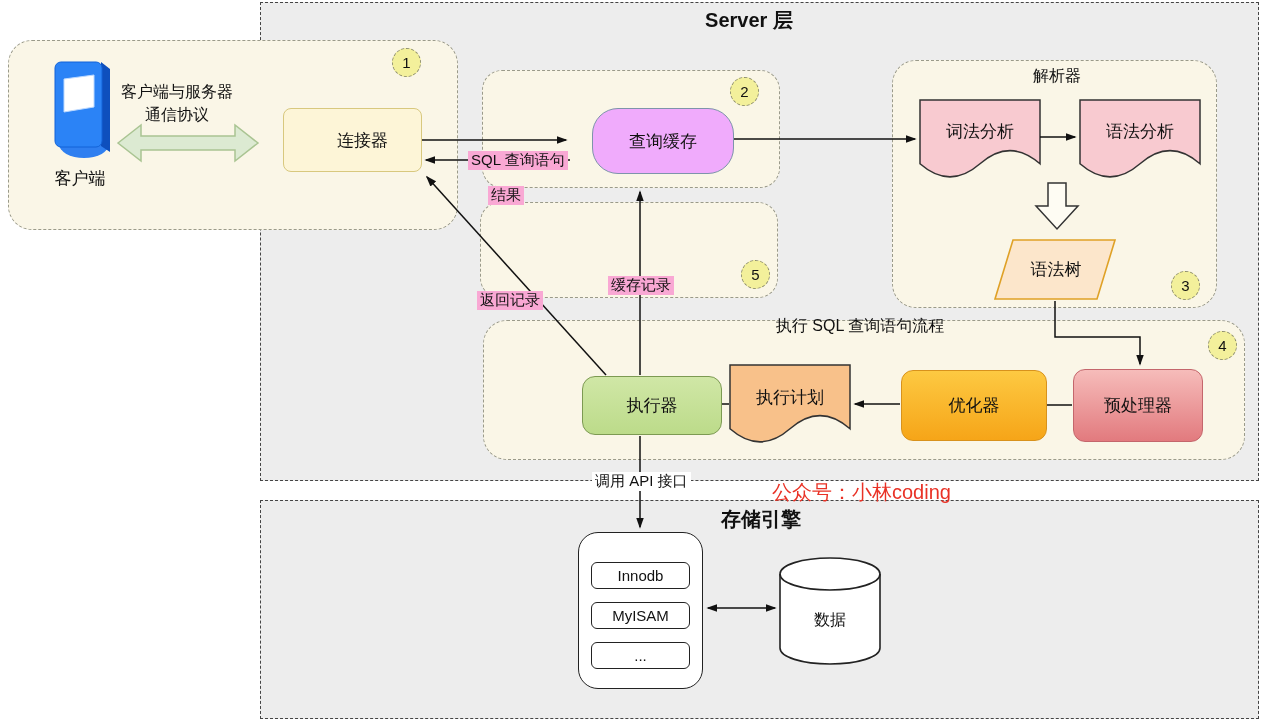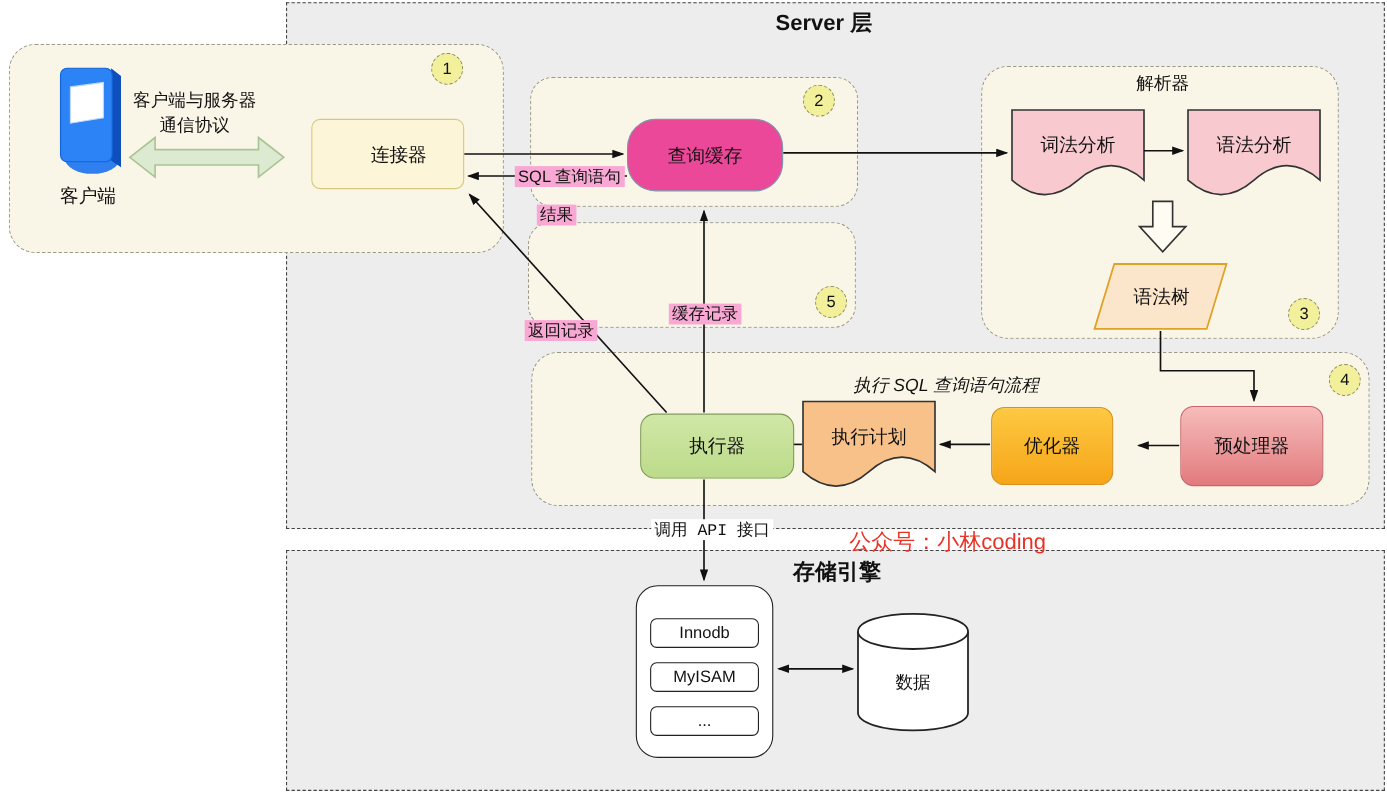--- a/index.html
+++ b/index.html
@@ -19,21 +19,21 @@
     z-index:6; white-space:nowrap; }
 
   
   #wires { position:absolute; left:0; top:0; width:1261px; height:721px;
     z-index:3; pointer-events:none; }
 
   
   .node { position:absolute; display:flex; align-items:center; justify-content:center;
     font-size:17px; z-index:4; white-space:nowrap; }
   .n-connector { background:#fdf5d7; border:1.5px solid #d8c87e; border-radius:8px; }
-  .n-cache { background:#ec4899; border:1.5px solid #7e94ab; border-radius:26px; }
+  .n-cache { background:#f0abfc; border:1.5px solid #7e94ab; border-radius:26px;margin-left:22px; }
   .n-executor { background:linear-gradient(180deg,#d0e7a6,#bcdb8a); border:1.5px solid #7c9a52; border-radius:13px; }
   .n-optimizer { background:linear-gradient(180deg,#fdc942,#f6a518); border:1.5px solid #d8921c; border-radius:12px; }
   .n-preproc { background:linear-gradient(180deg,#f6bcba,#e27a7e); border:1.5px solid #c4666c; border-radius:12px; }
 
   
   .shape-label { position:absolute; transform:translateX(-50%); font-size:17px;
     z-index:5; white-space:nowrap; }
   .edge-label { position:absolute; font-size:15px; z-index:5; white-space:nowrap; padding:0 3px; }
   .bg-cream { background:#f9a8d4;margin-top:36px; }
   .bg-white { background:#ffffff; }
@@ -63,21 +63,21 @@
 <div class="layer" style="left:260px;top:500px;width:999px;height:219px;"></div>
 <div class="layer-title" style="left:761px;top:506px;">存储引擎</div>
 
 <div class="region" style="left:8px;top:40px;width:450px;height:190px;"></div>
 <div class="region" style="left:482px;top:70px;width:298px;height:118px;border-radius:20px;"></div>
 <div class="region" style="left:480px;top:202px;width:298px;height:96px;border-radius:20px;"></div>
 <div class="region" style="left:892px;top:60px;width:325px;height:248px;"></div>
 <div class="region" style="left:483px;top:320px;width:762px;height:140px;"></div>
 
 <div class="region-title" style="left:1057px;top:66px;">解析器</div>
-<div class="region-title" style="left:860px;top:340px;font-style:italic;">执行 SQL 查询语句流程</div>
+<div class="region-title" style="left:860px;top:316px;">执行 SQL 查询语句流程</div>
 
 <svg id="wires" viewBox="0 0 1261 721">
   <defs>
     <marker id="arr" viewBox="0 0 10 7" refX="8.5" refY="3.5" markerWidth="11" markerHeight="8" orient="auto-start-reverse" markerUnits="userSpaceOnUse">
       <path d="M0,0 L10,3.5 L0,7 Z" fill="#111"></path>
     </marker>
   </defs>
 
   <g>
     <ellipse cx="84" cy="144" rx="25" ry="14" fill="#2f7ff0"></ellipse>
@@ -120,21 +120,21 @@
 </div>
 
 <div class="node n-cache" style="left:570px;top:108px;width:142px;height:66px;">
   <span>查询缓存</span>
 </div>
 
 <div class="node n-executor" style="left:582px;top:376px;width:140px;height:59px;">
   <span>执行器</span>
 </div>
 
-<div class="node n-optimizer" style="left:901px;top:370px;width:111px;height:71px;">
+<div class="node n-optimizer" style="left:901px;top:370px;width:146px;height:71px;">
   <span>优化器</span>
 </div>
 
 <div class="node n-preproc" style="left:1073px;top:369px;width:130px;height:73px;">
   <span>预处理器</span>
 </div>
 
 <div class="shape-label" style="left:980px;top:120px;">词法分析</div>
 <div class="shape-label" style="left:1140px;top:120px;">语法分析</div>
 <div class="shape-label" style="left:790px;top:386px;font-family:Liberation Serif, serif;">执行计划</div>
@@ -144,21 +144,21 @@
 <div class="client-text" style="left:177px;top:80px;">
   <div>客户端与服务器</div>
   <div>通信协议</div>
 </div>
 <div class="client-text" style="left:80px;top:167px;font-size:17px;">客户端</div>
 
 <div class="edge-label bg-cream" style="left:468px;top:115px;">SQL 查询语句</div>
 <div class="edge-label bg-cream" style="left:488px;top:150px;">结果</div>
 <div class="edge-label bg-cream" style="left:477px;top:255px;">返回记录</div>
 <div class="edge-label bg-cream" style="left:608px;top:240px;">缓存记录</div>
-<div class="edge-label bg-white" style="left:592px;top:472px;font-family:Liberation Mono, monospace;">调用 API 接口</div>
+<div class="edge-label bg-white" style="left:592px;top:472px;">调用 API 接口</div>
 
 <div class="watermark" style="left:772px;top:479px;color:#e93226;">公众号：小林coding</div>
 
 <div class="storage-box">
   <div class="engine-item" style="top:29px;">Innodb</div>
   <div class="engine-item" style="top:69px;">MyISAM</div>
   <div class="engine-item" style="top:109px;">...</div>
 </div>
 
 <div class="badge" style="left:392px;top:48px;">1</div>

